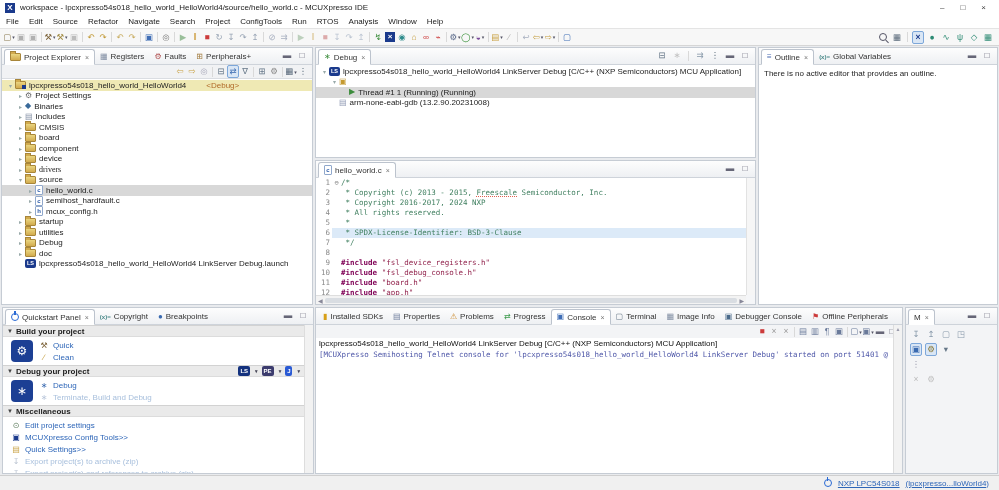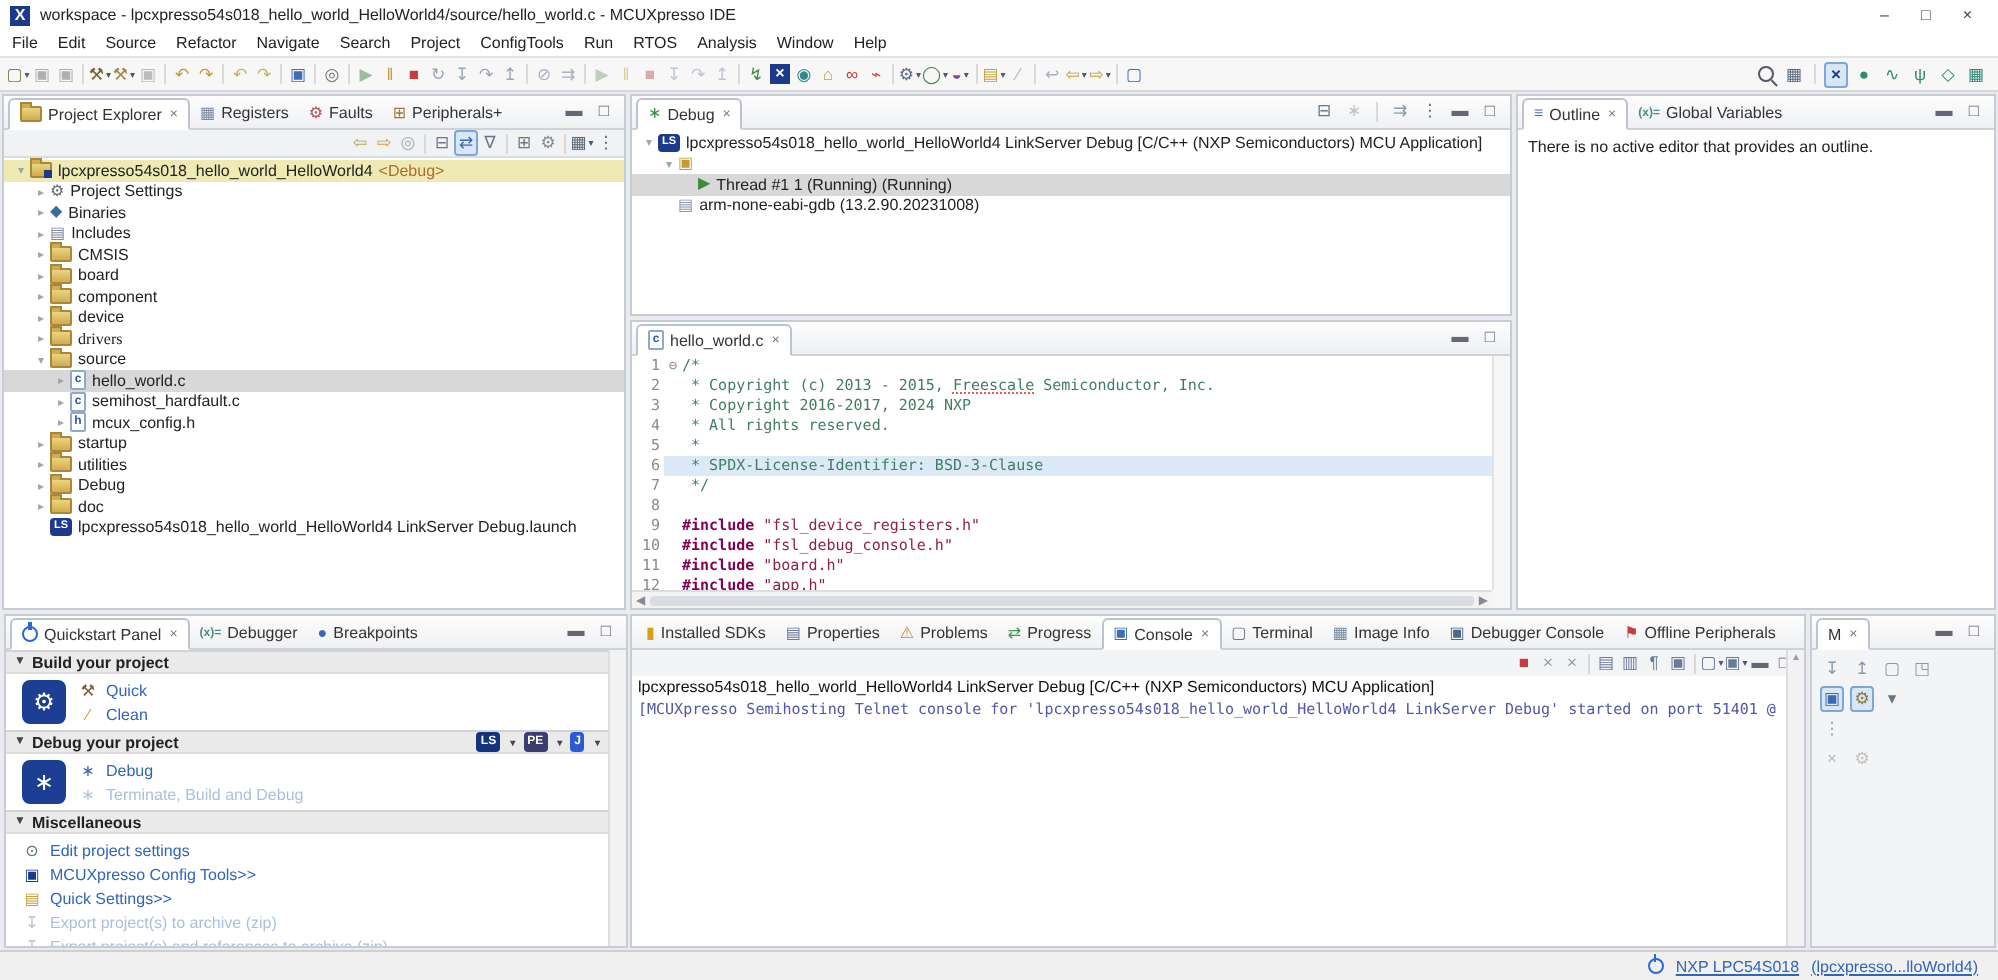--- a/index.html
+++ b/index.html
@@ -36,21 +36,21 @@
   .tabs{height:17px;display:flex;align-items:flex-end;background:linear-gradient(#fdfdfd,#eef0f3);border-bottom:1px solid #ced3da;padding-left:2px;}
   .tab{height:15px;display:flex;align-items:center;gap:3px;padding:0 5px;font-size:8px;color:#333;white-space:nowrap;flex:none;}
   .tab.active{background:#fff;border:1px solid #bcc3cd;border-bottom:1px solid #fff;border-radius:3px 3px 0 0;margin-bottom:-1px;height:16px;}
   .tclose{color:#777;font-size:7px;margin-left:1px;}
   .hdricons{margin-left:auto;display:flex;align-items:center;gap:3px;padding:0 4px;margin-bottom:2px;}
   .viewbar{height:14px;background:#f1f2f4;border-bottom:1px solid #dadde2;display:flex;align-items:center;justify-content:flex-end;padding:0 3px;}
   .treebox{position:absolute;left:0;right:0;bottom:0;background:#fff;overflow:hidden;padding-top:1px;}
   .row{display:flex;align-items:center;height:10.5px;font-size:8px;white-space:nowrap;color:#222;}
   .tw{width:9px;text-align:center;color:#9aa;font-size:6px;flex:none;}
   .lbl{margin-left:3px;}
-  .sfx{color:#b06a28;margin-left:3px;}
+  .sfx{color:#b06a28;margin-left:20px;}
   .sel-y{background:#efe9b4;}
   .sel-g{background:#d8d8d8;}
   .fld{width:11px;height:8px;background:linear-gradient(#ecd astronomical,#d4af54);background:linear-gradient(#ecd astronomi,#d4af54);background:linear-gradient(#ead580,#d2ab4e);border:1px solid #a8863a;border-radius:1px;position:relative;flex:none;}
   .fld::before{content:"";position:absolute;top:-3px;left:-1px;width:4px;height:2px;background:#d2ab4e;border:1px solid #a8863a;border-bottom:none;}
   .fld.prj::after{content:"";position:absolute;right:-1px;bottom:-1px;width:4px;height:4px;background:#1b3a8c;}
   .file{width:8px;height:10px;background:#fff;border:1px solid #90a8cc;font:bold 6px/8px "Liberation Sans",sans-serif;color:#2a5aa8;text-align:center;flex:none;border-radius:1px;}
   .lsb{min-width:11px;height:9px;background:#1b3a8c;color:#fff;font:bold 5.5px/9px "Liberation Sans",sans-serif;text-align:center;border-radius:2px;padding:0 1px;flex:none;}
   .gi{font-size:8px;line-height:1;flex:none;}
   .txtic{font:bold 6px/1 "Liberation Sans",sans-serif;color:#4a8a8a;flex:none;}
   
@@ -463,21 +463,21 @@
 
   <div class="panel" id="qs">
     <div class="tabs" id="qs-tabs">
         <div class="tab active">
           <span class="power"></span>
           <span class="tlbl">Quickstart Panel</span>
           <span class="tclose">×</span>
         </div>
         <div class="tab">
           <span class="txtic">(x)=</span>
-          <span class="tlbl">Debugger</span>
+          <span class="tlbl">Copyright</span>
         </div>
         <div class="tab">
           <span class="gi" style="color: rgb(58, 106, 176);">●</span>
           <span class="tlbl">Breakpoints</span>
         </div>
         <div class="hdricons">
           <span class="tbi">
             <span class="g" style="color: rgb(102, 102, 119);">▬</span>
           </span>
           <span class="tbi">

